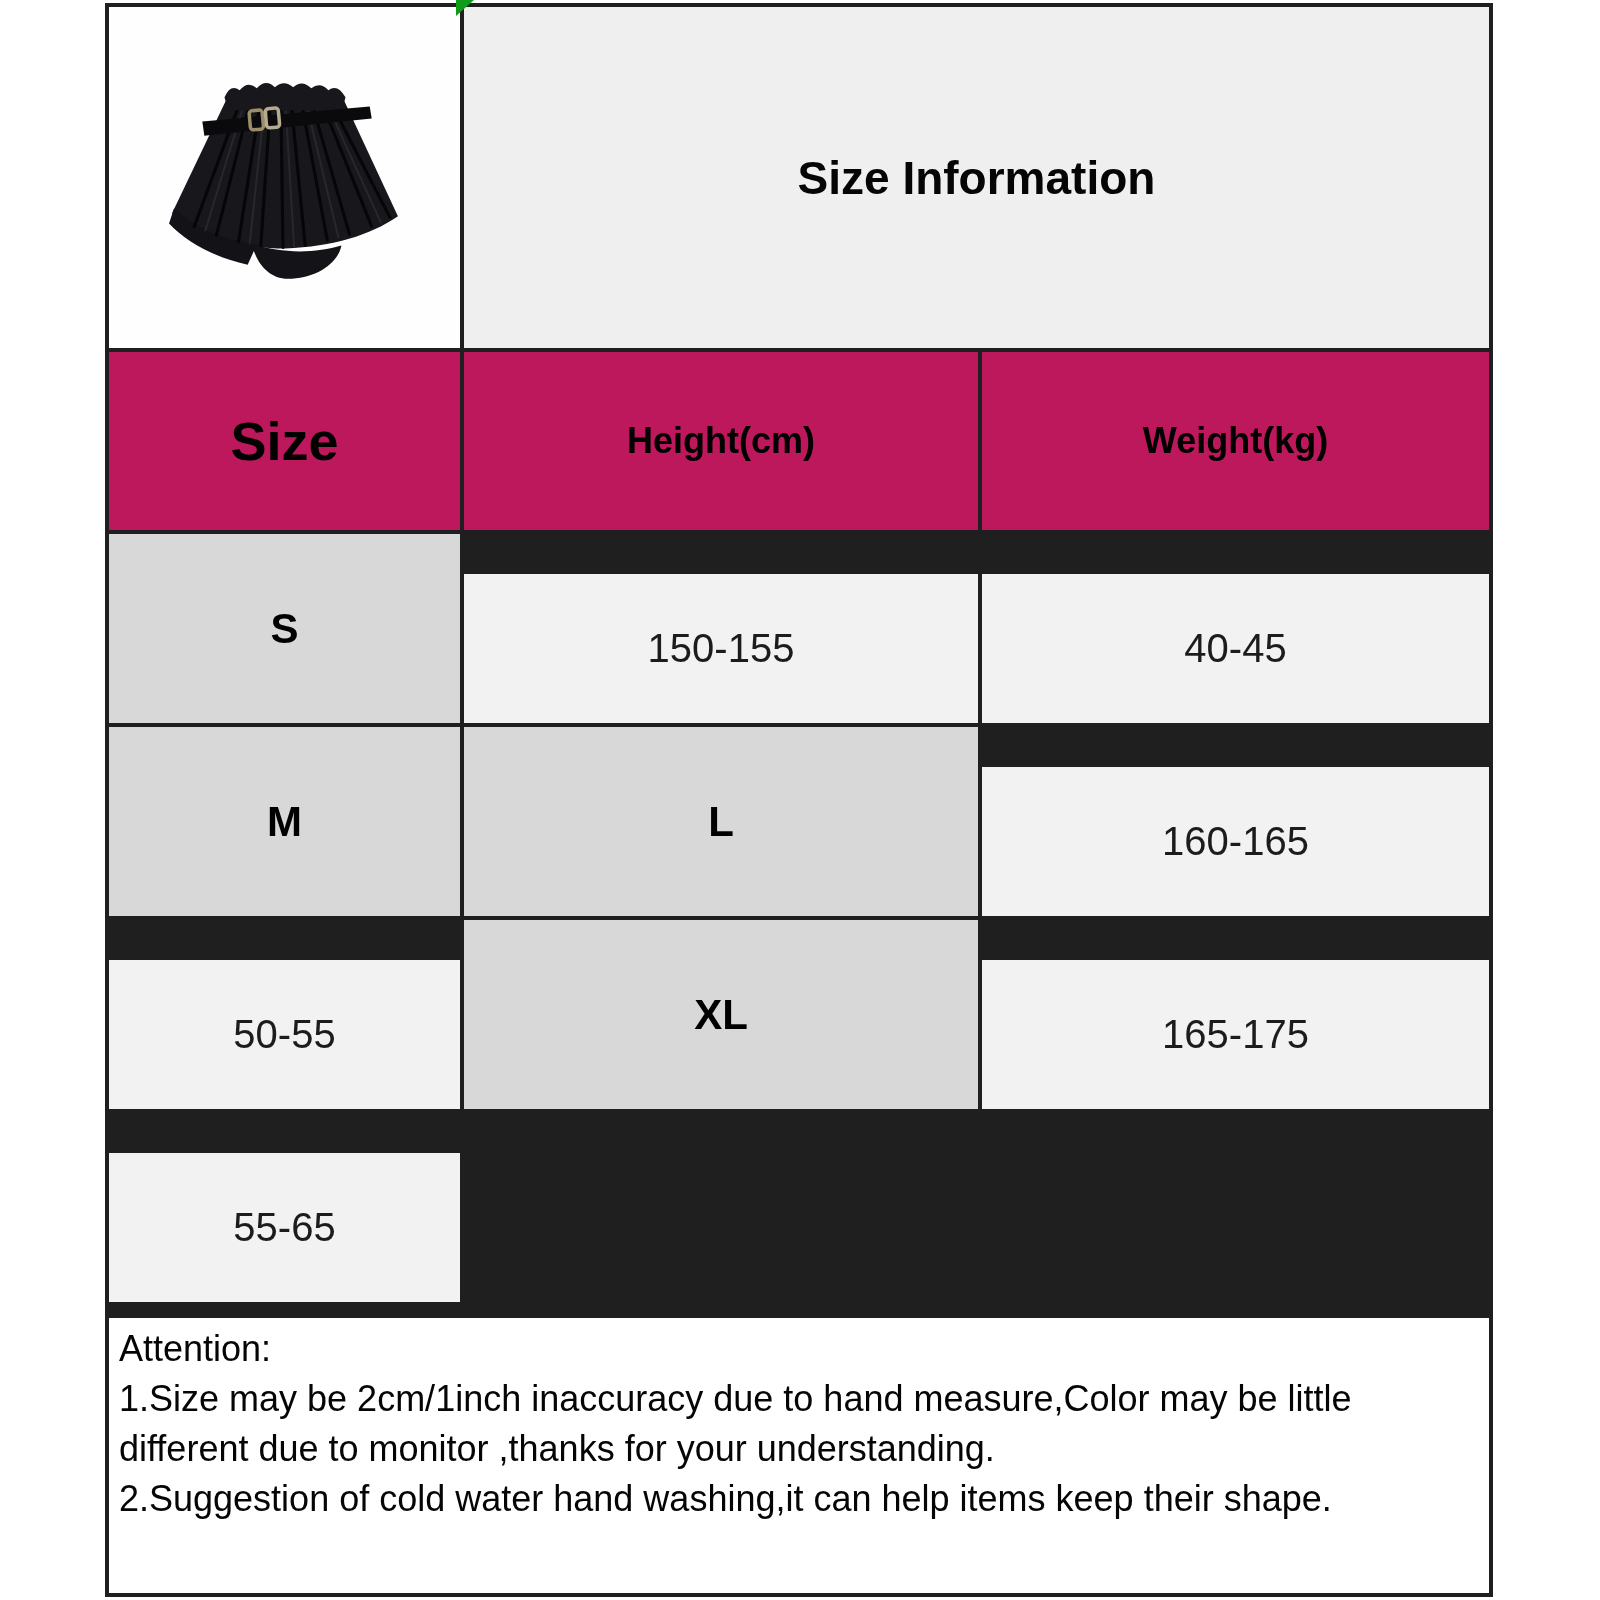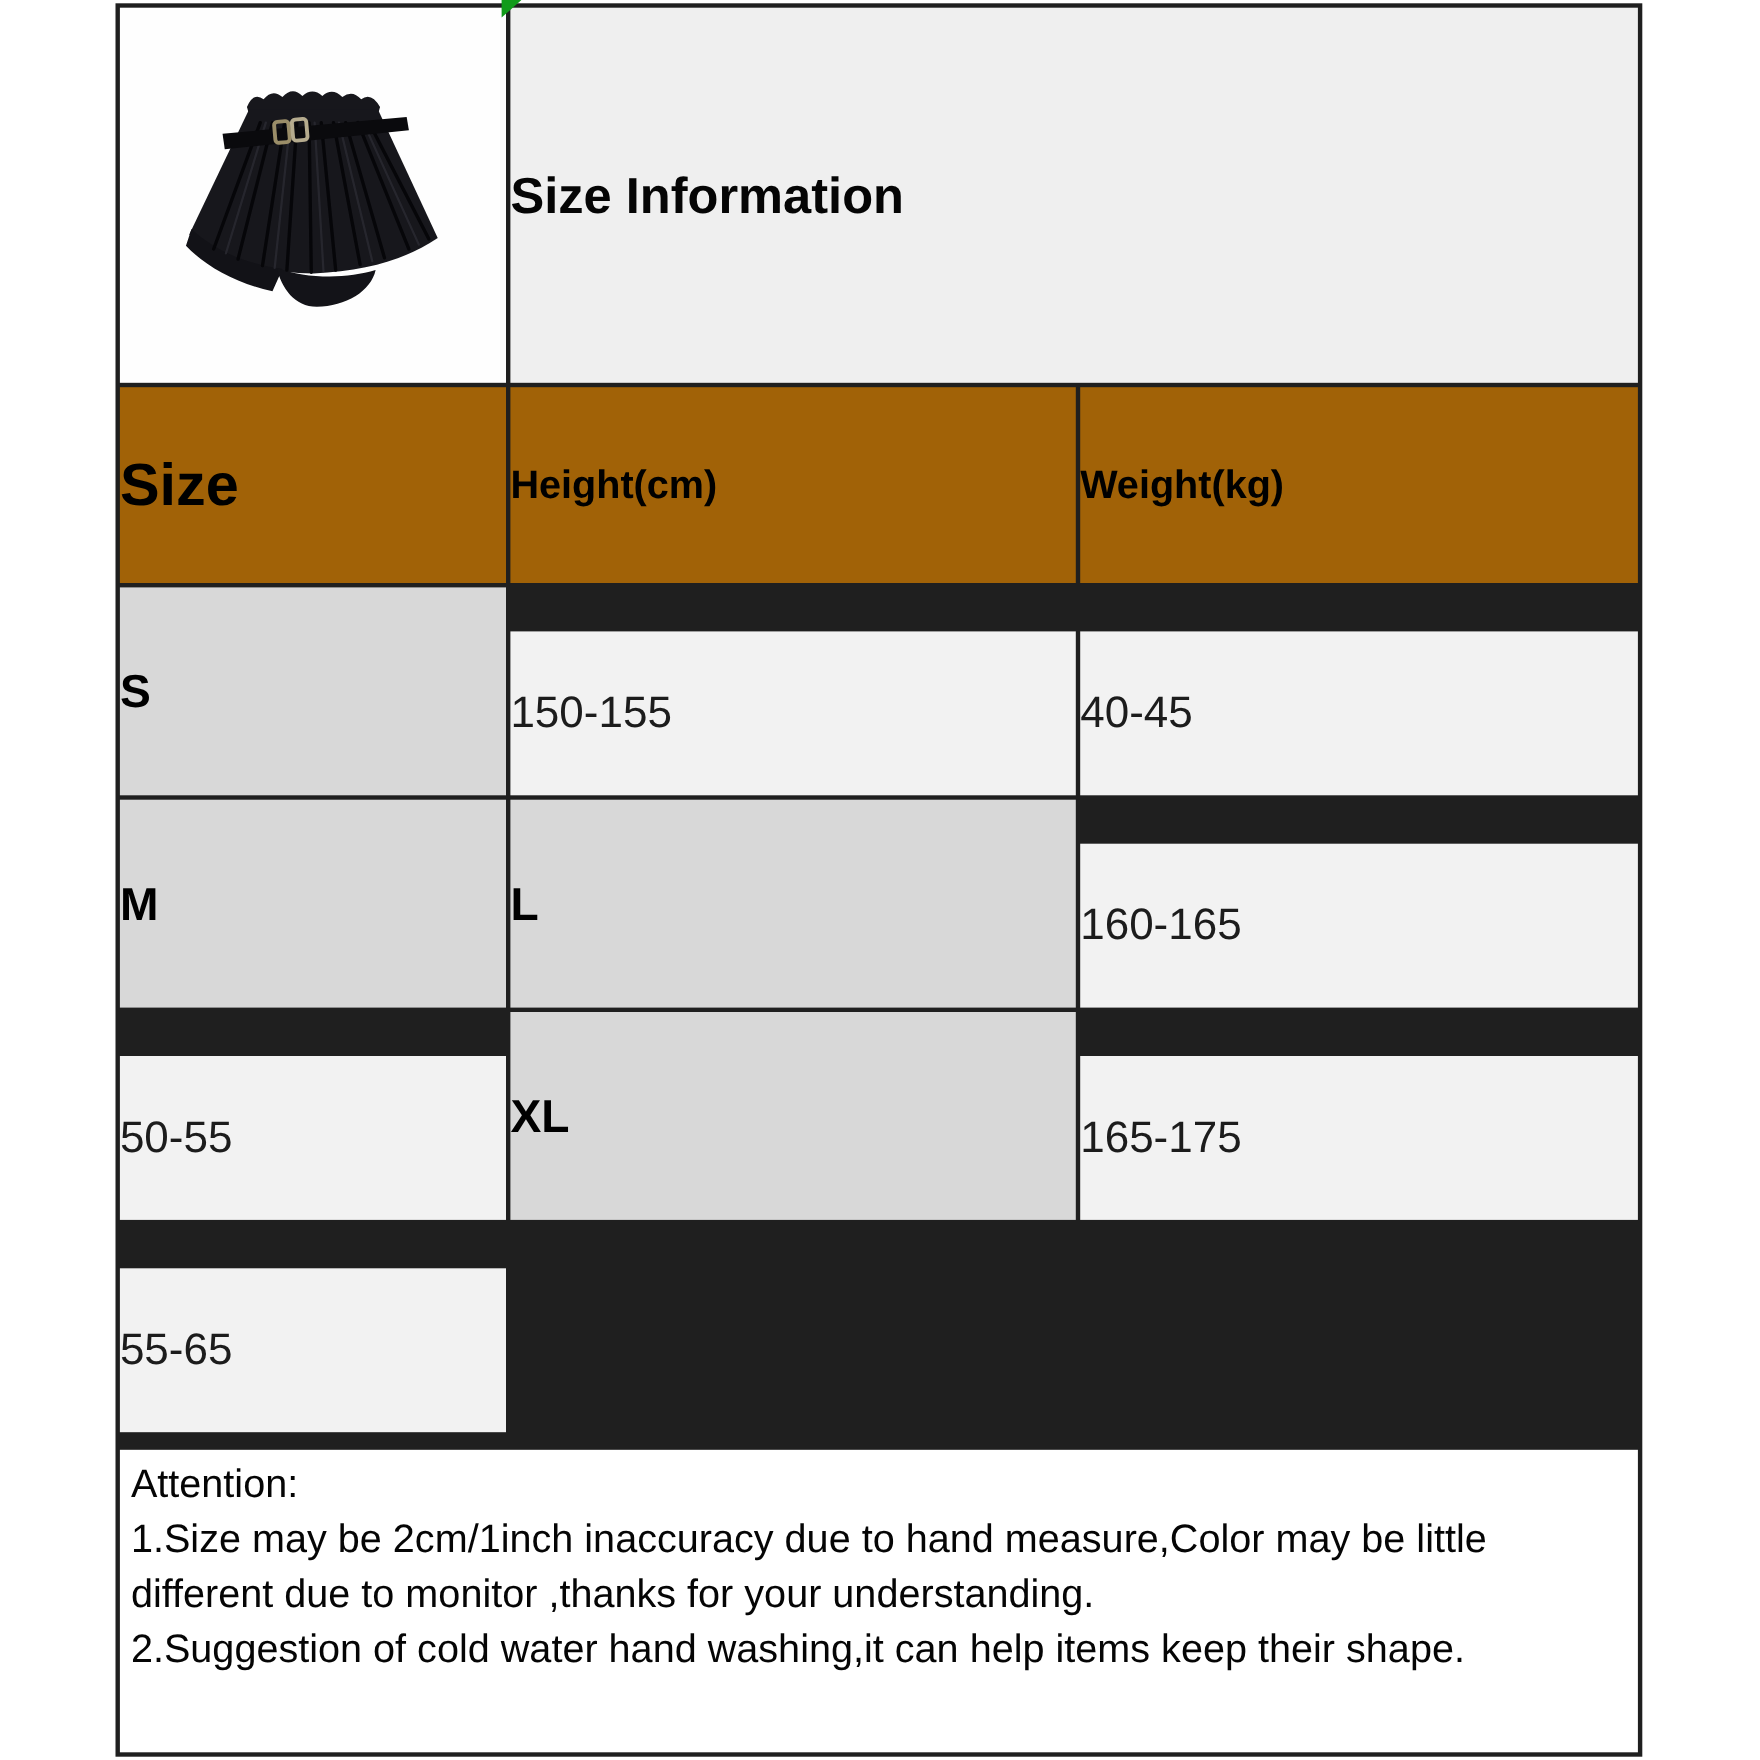--- a/index.html
+++ b/index.html
@@ -17,27 +17,27 @@
     width:1388px;height:1594px;
     box-sizing:border-box;
     display:grid;
     grid-template-columns:351px 514px 1fr;
     grid-template-rows:341px 178px 189px 189px 189px 189px 1fr;
     gap:4px;
     padding:4px;
     background:#1f1f1f; 
   }
   .cell{
-    display:flex;align-items:center;
+    display:flex;align-items:center;justify-content:center;
     box-sizing:border-box;
     overflow:hidden;
   }
   .cell-white{background:#fefefe;}
   .cell-title{background:#efefef;grid-column:2 / 4;}
-  .cell-colhead{background:#a16207;}
+  .cell-colhead{background:#be185d;}
   .cell-sizecol{background:#d8d8d8;}
   .cell-value{background:#f2f2f2;}
   .page-title{
     font-size:46px;font-weight:bold;color:#050505;
     letter-spacing:0px;
   }
   .size-head{font-size:54px;font-weight:bold;}
   .col-head{font-size:36px;font-weight:bold;}
   .size-label{font-size:42px;font-weight:bold;}
   .value-text{font-size:40px;color:#1c1c1c;margin-top:40px;}

